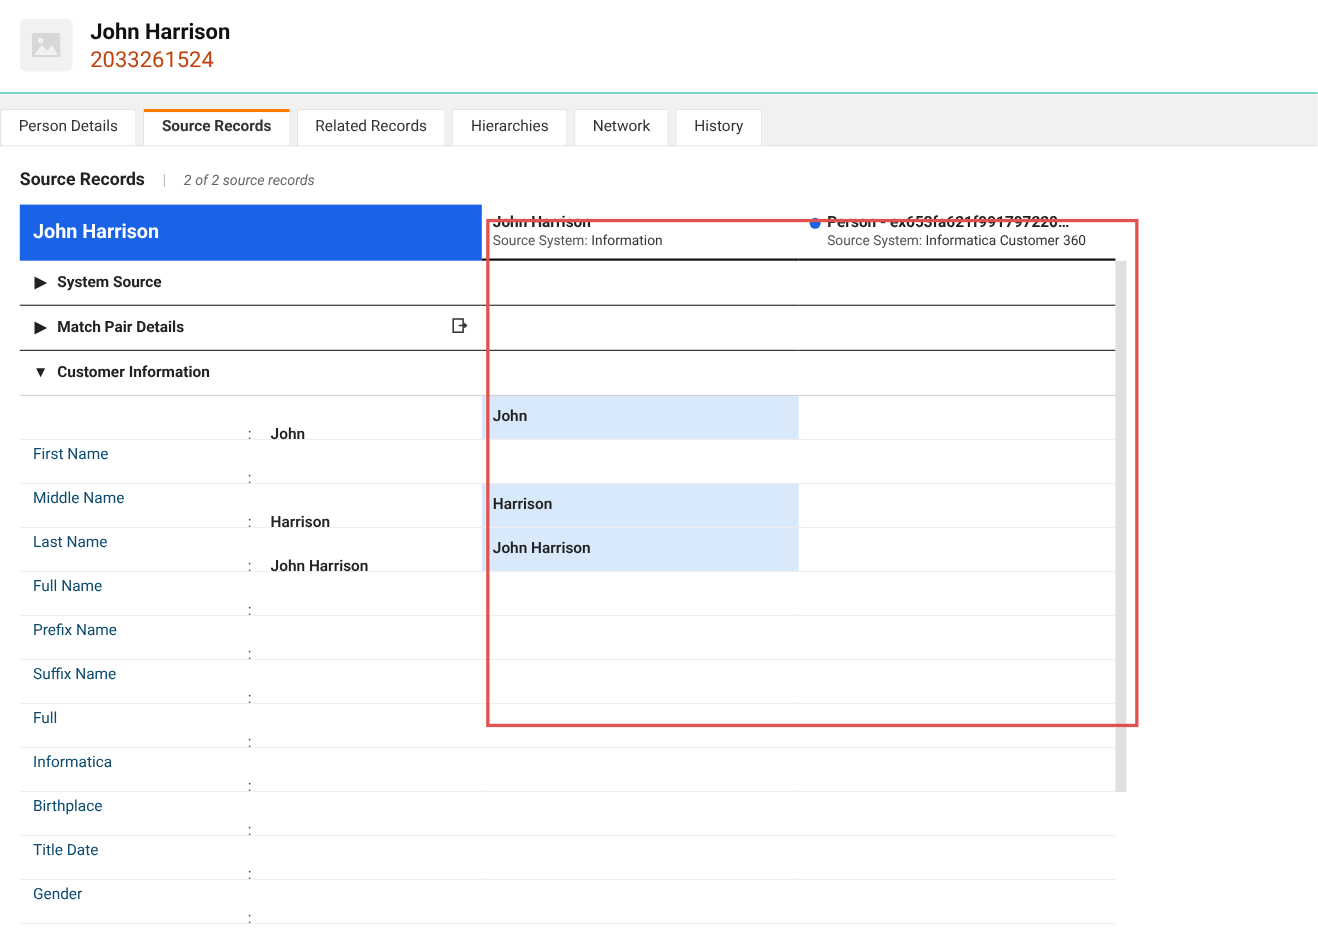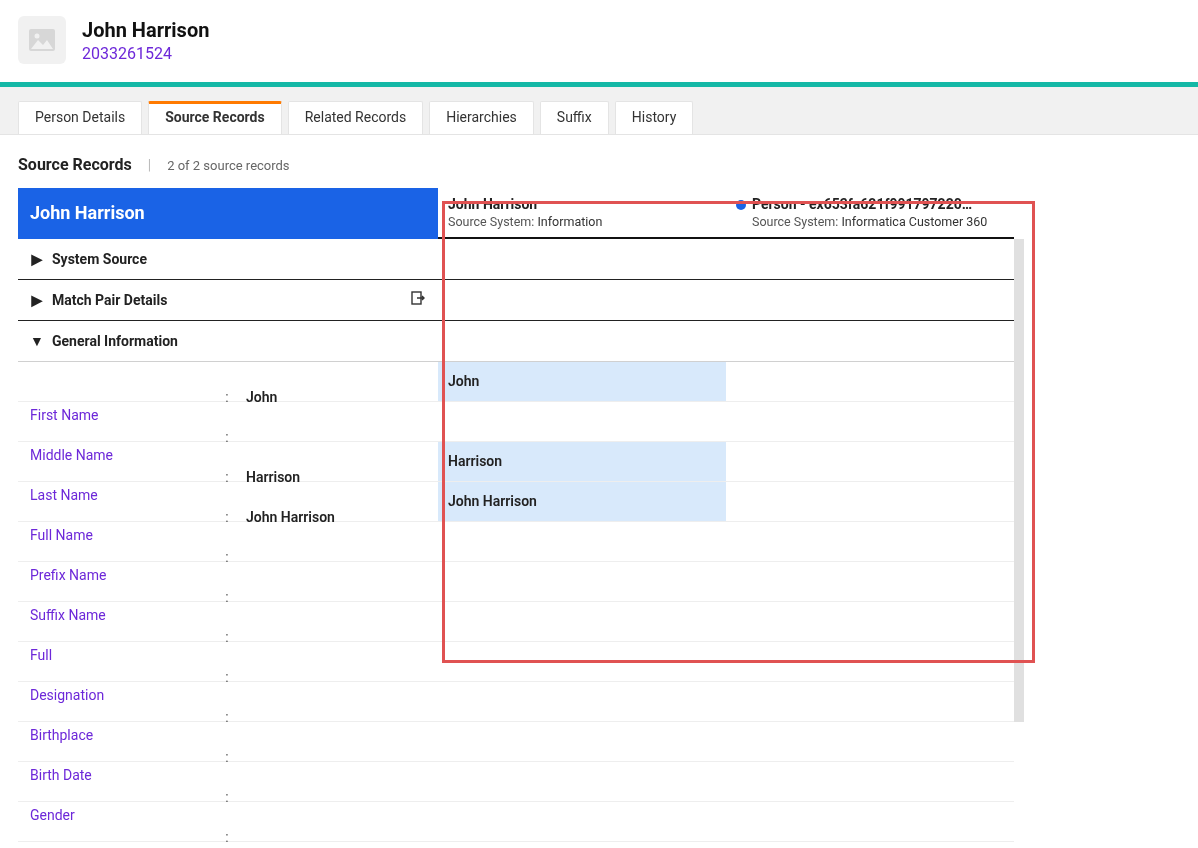--- a/index.html
+++ b/index.html
@@ -3,50 +3,50 @@
 <meta charset="utf-8">
 <style>
 * { box-sizing: border-box; margin: 0; padding: 0; }
 body { font-family: -apple-system, BlinkMacSystemFont, "Segoe UI", Roboto, Arial, sans-serif; font-size: 14px; color: #222; background: #fff; }
 
 
 .header { padding: 16px 18px 18px; display: flex; align-items: center; }
 .header-img { width: 48px; height: 48px; background: #f1f1f1; border-radius: 6px; display: flex; align-items: center; justify-content: center; margin-right: 16px; }
 .header-img svg { fill: #c9c9c9; }
 .header-title { font-size: 20px; font-weight: 700; color: #111; }
-.header-sub { font-size: 16px; color: #6d28d9; margin-top: 2px; }
-
-
-.tabbar-bg { background: #f1f1f1; padding: 14px 18px 0; border-top: 5px solid #14b8a6; border-bottom: 1px solid #e4e4e4; }
+.header-sub { font-size: 20px; color: #c2410c; margin-top: 2px; }
+
+
+.tabbar-bg { background: #f1f1f1; padding: 14px 0 0; border-top: 1px solid #14b8a6; border-bottom: 1px solid #e4e4e4; }
 .tabbar { display: flex; gap: 6px; }
 .tab { background: #fff; border: 1px solid #e4e4e4; border-bottom: none; padding: 6px 16px; font-size: 14px; color: #333; cursor: pointer; border-radius: 2px 2px 0 0; user-select: none; line-height: 1.4; }
 .tab.active { border-top: 3px solid #ff7a00; padding-top: 4px; font-weight: 700; }
 
 
 .section-hdr { padding: 20px 18px 14px; display: flex; align-items: baseline; gap: 16px; }
 .section-title { font-size: 16px; font-weight: 700; }
 .section-divider { color: #bbb; }
-.section-sub { font-size: 13px; color: #666; }
+.section-sub { font-size: 13px; font-style: italic; color: #666; }
 
 
 .rec-wrap { position: relative; padding: 0 18px; }
 .rec-grid { display: grid; grid-template-columns: 420px 288px 288px 10px; }
 
 
 .master-head { background: #1a63e6; color: #fff; font-size: 18px; font-weight: 700; padding: 14px 12px; }
 
 .section-row { display: flex; align-items: center; padding: 10px 12px; border-bottom: 1px solid #d0d0d0; font-weight: 700; font-size: 14px; cursor: pointer; }
 .section-row .arrow { width: 14px; display: inline-block; text-align: center; transform-origin: center; }
 .section-row .actionicon { margin-left: auto; }
 .section-row.black-border { border-bottom-color: #222; }
 
 .field-row { display: grid; grid-template-columns: 190px 14px 1fr; padding: 10px 12px; border-bottom: 1px solid #eee; font-size: 14px; color: #555; align-items: center; height: 40px; }
 .field-row .colon { text-align: center; color: #555; }
 .field-val { color: #222; font-weight: 600; padding-left: 12px; }
-.field-label { color: #6d28d9; margin-top: 35px; }
+.field-label { color: #0c4a6e; margin-top: 35px; }
 
 
 .src-head { padding: 8px 10px; border-bottom: 2px solid #111; }
 .src-title { font-size: 14px; font-weight: 700; white-space: nowrap; overflow: hidden; text-overflow: ellipsis; }
 .src-sys-row { font-size: 12.5px; color: #555; margin-top: 2px; }
 .src-sys-label { color: #555; }
 .src-sys-val { color: #333; }
 .src-head-row { display: flex; align-items: flex-start; gap: 6px; }
 .src-dot { width: 10px; height: 10px; border-radius: 50%; background: #1a63e6; flex-shrink: 0; margin-top: 4px; }
 .src-head-text { min-width: 0; flex: 1; }
@@ -81,21 +81,21 @@
     <div class="header-sub">2033261524</div>
   </div>
 </div>
 
 <div class="tabbar-bg">
   <div class="tabbar" id="tabbar">
       <div class="tab">Person Details</div>
       <div class="tab active">Source Records</div>
       <div class="tab">Related Records</div>
       <div class="tab">Hierarchies</div>
-      <div class="tab">Suffix</div>
+      <div class="tab">Network</div>
       <div class="tab">History</div>
     </div>
 </div>
 
 <div class="section-hdr">
   <span class="section-title">Source Records</span>
   <span class="section-divider">|</span>
   <span class="section-sub">2 of 2 source records</span>
 </div>
 
@@ -136,21 +136,21 @@
         <span class="actionicon"><svg width="16" height="16" viewBox="0 0 16 16" fill="none" stroke="#333" stroke-width="1.4">
             <rect x="2" y="2" width="9" height="12"></rect>
             <path d="M7 8 H14 M12 6 L14 8 L12 10"></path>
           </svg></span>
       </div>
       <div class="src-section-row black-border"></div>
       <div class="src-section-row black-border"></div>
       <div class="scrollhint" style="height: 41px;"></div>
       <div class="section-row ">
         <span class="arrow">▼</span>
-        <span style="margin-left:8px">General Information</span>
+        <span style="margin-left:8px">Customer Information</span>
       </div>
       <div class="src-section-row "></div>
       <div class="src-section-row "></div>
       <div class="scrollhint" style="height: 41px;"></div>
       <div class="field-row">
         <span class="field-label">First Name</span>
         <span class="colon">:</span>
         <span class="field-val">John</span>
       </div>
       <div class="src-cell hl">John</div>
@@ -198,37 +198,37 @@
       <div class="scrollhint" style="height: 40px;"></div>
       <div class="field-row">
         <span class="field-label">Full</span>
         <span class="colon">:</span>
         <span class="field-val"></span>
       </div>
       <div class="src-cell"></div>
       <div class="src-cell"></div>
       <div class="scrollhint" style="height: 40px;"></div>
       <div class="field-row">
-        <span class="field-label">Designation</span>
+        <span class="field-label">Informatica</span>
         <span class="colon">:</span>
         <span class="field-val"></span>
       </div>
       <div class="src-cell"></div>
       <div class="src-cell"></div>
       <div class="scrollhint" style="height: 40px;"></div>
       <div class="field-row">
         <span class="field-label">Birthplace</span>
         <span class="colon">:</span>
         <span class="field-val"></span>
       </div>
       <div class="src-cell"></div>
       <div class="src-cell"></div>
       <div class="scrollhint" style="height: 40px;"></div>
       <div class="field-row">
-        <span class="field-label">Birth Date</span>
+        <span class="field-label">Title Date</span>
         <span class="colon">:</span>
         <span class="field-val"></span>
       </div>
       <div class="src-cell"></div>
       <div class="src-cell"></div>
       <div class="" style="height: 40px;"></div>
       <div class="field-row">
         <span class="field-label">Gender</span>
         <span class="colon">:</span>
         <span class="field-val"></span>

